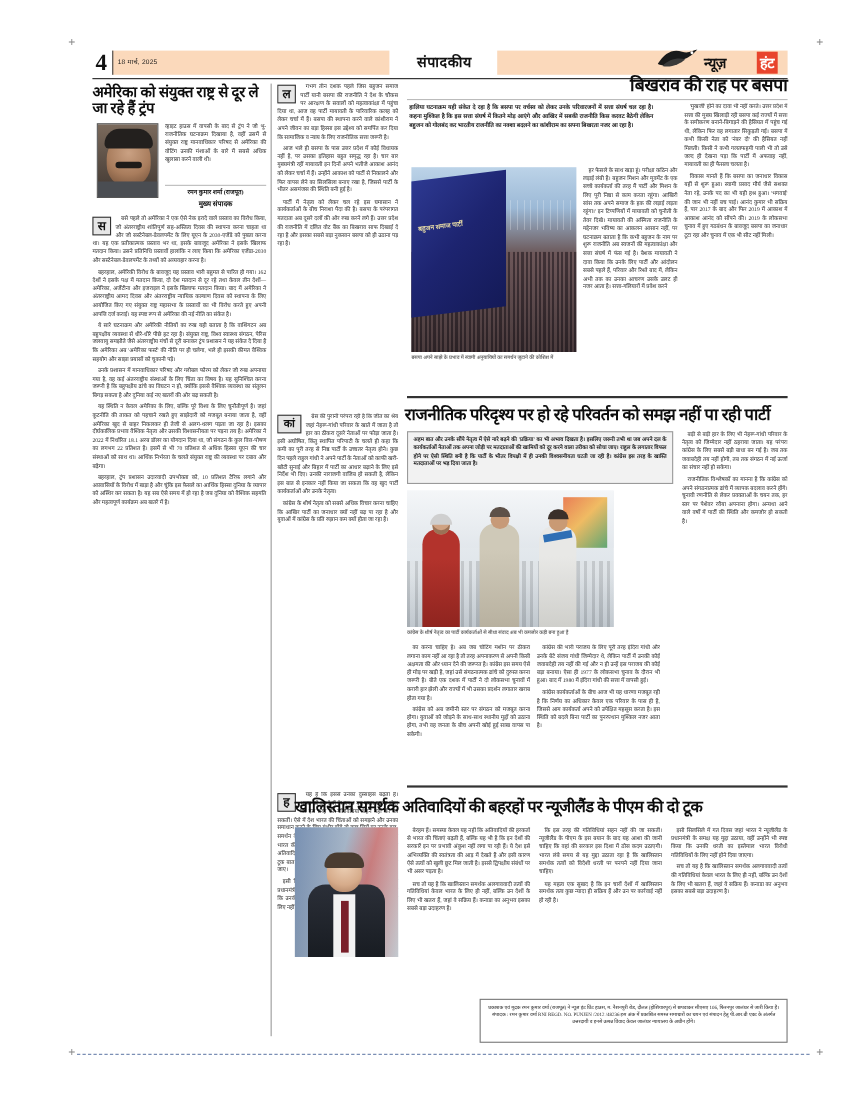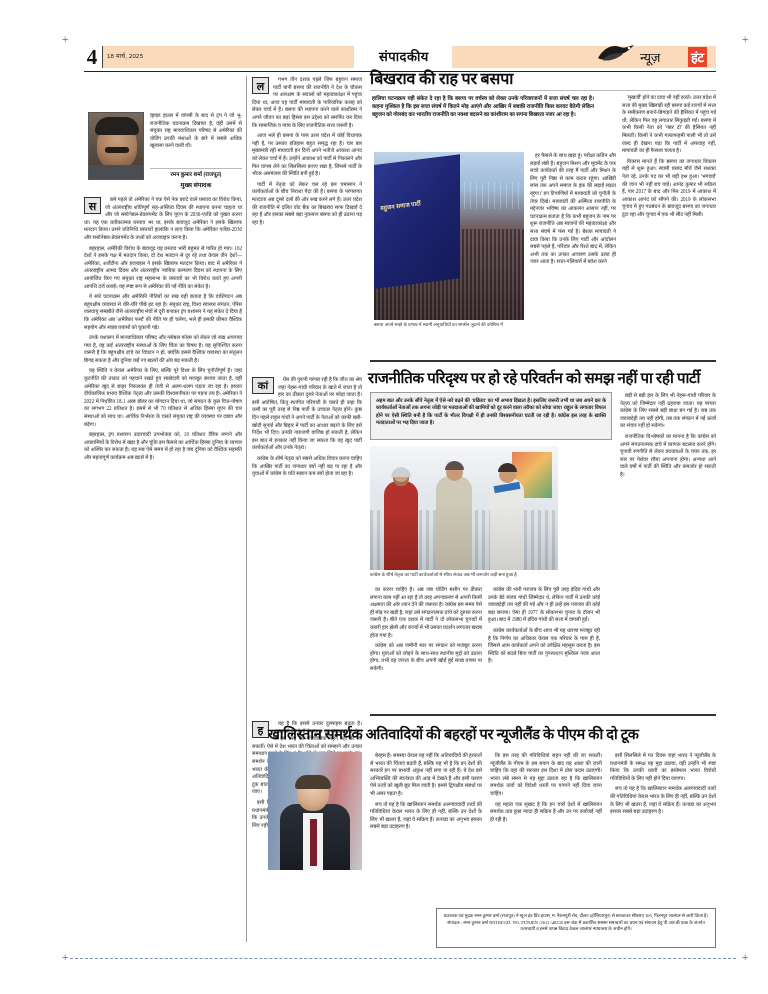--- a/index.html
+++ b/index.html
@@ -41,41 +41,41 @@
     color: #111; letter-spacing: .5px;
   }
   .mh-rightbar {
     position: absolute; left: 368px; top: 2px; width: 264px; height: 22px;
     background: #fbd9bb;
   }
   .mh-logo { position: absolute; right: 0px; top: 0px; height: 26px; width: 120px; }
   .logo-bird { position: absolute; left: 0; top: -2px; width: 44px; height: 22px; overflow: hidden; }
   .logo-news {
     position: absolute; left: 44px; top: 4px;
-    font-weight: normal; font-size: 13px; color: #111; letter-spacing: -.3px;
+    font-weight: bold; font-size: 13px; color: #111; letter-spacing: -.3px;
   }
   .logo-hunt {
     position: absolute; left: 92px; top: 3px;
     font-weight: bold; font-size: 13px; color: #ffffff;
     background: #e8442c; padding: 1px 3px; letter-spacing: -.3px;
   }
   .mh-rule { position: absolute; left: 84px; top: 71px; width: 632px; height: 1px; background: #222; }
 
   
   .col { position: absolute; }
   .body-text {
     font-size: 5.1px; line-height: 7.6px; text-align: justify;
     color: #2a2a2a; font-family: "Liberation Serif", serif;
   }
   .body-text p { margin-bottom: 3px; text-indent: 5px; }
 
   
   .hl { font-weight: bold; color: #0d0d0d; line-height: 1.14; }
   .hl-a { font-size: 13.5px; letter-spacing: -.2px; }
-  .hl-b { font-size: 16px; text-align: left; letter-spacing: -.2px; }
+  .hl-b { font-size: 16px; text-align: right; letter-spacing: -.2px; }
   .hl-c { font-size: 15px; letter-spacing: -.3px; }
   .hl-d { font-size: 14.5px; letter-spacing: -.3px; }
 
   
   .dropcap {
     float: left; width: 17px; height: 17px; margin: 1px 4px 1px 0;
     border: 1px solid #333; background: #e6e6e6;
     font-weight: bold; font-size: 11px; line-height: 16px; text-align: center;
     color: #111;
   }
@@ -208,20 +208,23 @@
           <path d="M6 18 C12 12, 20 10, 27 12 C22 16, 14 20, 6 18 Z" fill="#3a3a3a"></path>
           <circle cx="33" cy="6" r="1.3" fill="#fff"></circle>
         </svg>
       </span>
       <span class="logo-news">न्यूज़</span>
       <span class="logo-hunt">हंट</span>
     </div>
   </div>
   <div class="mh-rule"></div>
 
+  <div class="col" style="left:84px; top:76px; width:158px;">
+    <div class="hl hl-a">अमेरिका को संयुक्त राष्ट्र से दूर ले जा रहे हैं ट्रंप</div>
+  </div>
 
   <div class="author-photo" style="left:88px; top:112px;">
     <span class="ap-face"></span>
       <span class="ap-hair"></span>
       <span class="ap-mous"></span>
       <span class="ap-shirt"></span>
   </div>
   <div class="author-lede" style="left:150px; top:112px; width:92px;">व्हाइट हाउस में वापसी के बाद से ट्रंप ने जो भू-राजनीतिक घटनाक्रम दिखाया है, वहीं उसमें से संयुक्त राष्ट्र मानवाधिकार परिषद से अमेरिका की वोटिंग उनकी मंशाओं के बारे में सबसे अधिक खुलासा करने वाली थी।</div>
   <div class="hrule-thin" style="left:150px; top:168px; width:92px;"></div>
   <div class="byline" style="left:150px; top:170px; width:92px;">रमन कुमार शर्मा (राजपूत)</div>

